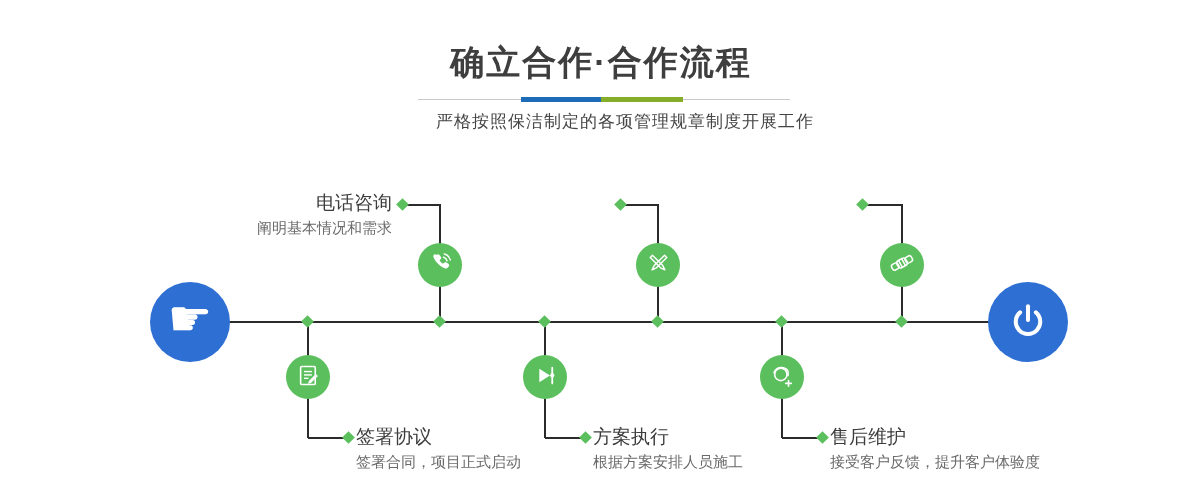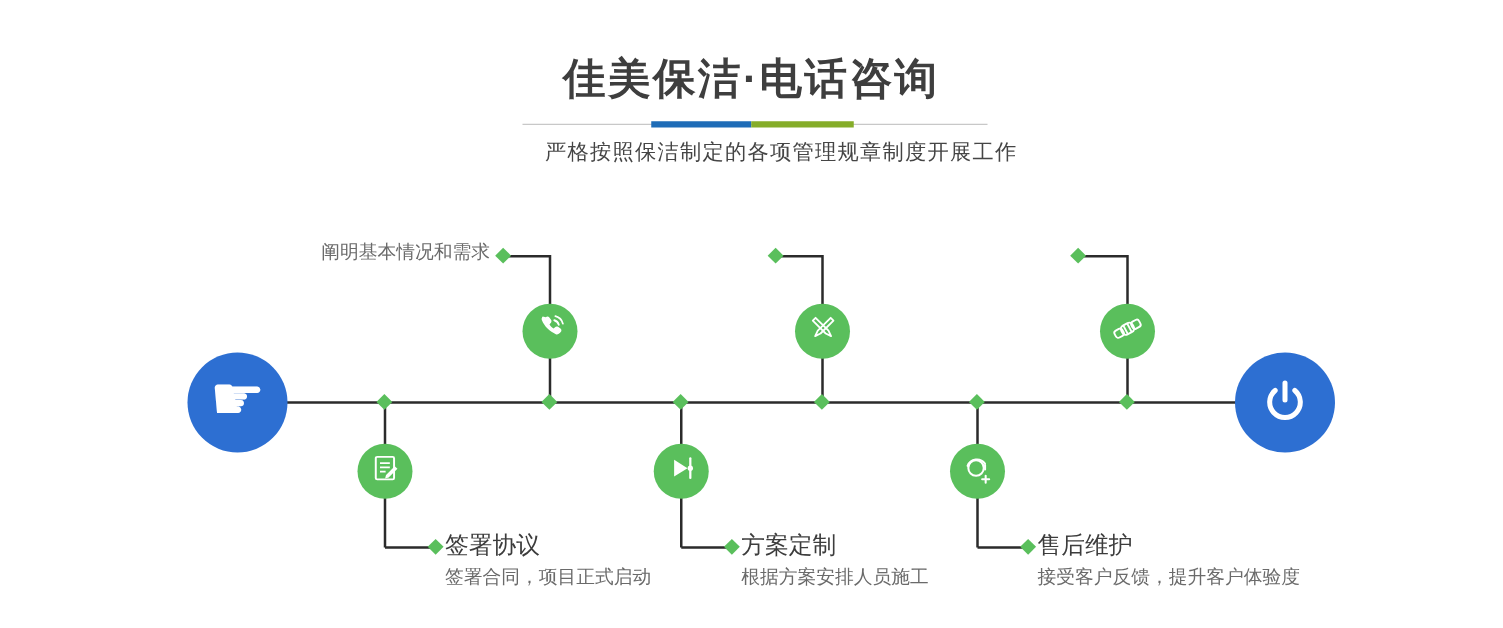--- a/index.html
+++ b/index.html
@@ -37,21 +37,21 @@
   .lbl.top{text-align:right;}
   .lbl.bottom{text-align:left;}
   .step-title{font-size:19px;color:#3c3c3c;line-height:26px;}
   .step-desc{font-size:15px;color:#6a6a6a;line-height:24px;}
 </style>
 </head>
 <body>
 
 <div class="canvas">
 
-  <h1 class="title">佳美保洁·电话咨询</h1>
+  <h1 class="title">确立合作·合作流程</h1>
   <div class="divider-thin"></div>
   <div class="divider-blue"></div>
   <div class="divider-green"></div>
   <div class="subtitle">严格按照保洁制定的各项管理规章制度开展工作</div>
 
   <div class="hline" style="left:190px;top:321px;width:840px;"></div>
 
   <div class="vline" style="left:439px;top:204px;height:118px;"></div>
   <div class="vline" style="left:657px;top:204px;height:118px;"></div>
   <div class="vline" style="left:901px;top:204px;height:118px;"></div>
@@ -155,29 +155,30 @@
           <path d="M5.2 10a6.8 6.8 0 0 1 11.9-1.5"></path>
           <path d="M17.2 9.5v3"></path>
           <line x1="15.2" y1="19.2" x2="20" y2="19.2"></line>
           <line x1="17.6" y1="16.8" x2="17.6" y2="21.6"></line>
         </g>
       </svg>
     </span>
   </div>
 
   <div class="lbl top" style="right:810px;top:190px;">
+    <div class="step-title">电话咨询</div>
     <div class="step-desc">阐明基本情况和需求</div>
   </div>
 
   <div class="lbl bottom" style="left:356px;top:424px;">
     <div class="step-title">签署协议</div>
     <div class="step-desc">签署合同，项目正式启动</div>
   </div>
   <div class="lbl bottom" style="left:593px;top:424px;">
-    <div class="step-title">方案定制</div>
+    <div class="step-title">方案执行</div>
     <div class="step-desc">根据方案安排人员施工</div>
   </div>
   <div class="lbl bottom" style="left:830px;top:424px;">
     <div class="step-title">售后维护</div>
     <div class="step-desc">接受客户反馈，提升客户体验度</div>
   </div>
 
 </div>
 
 </body></html>

